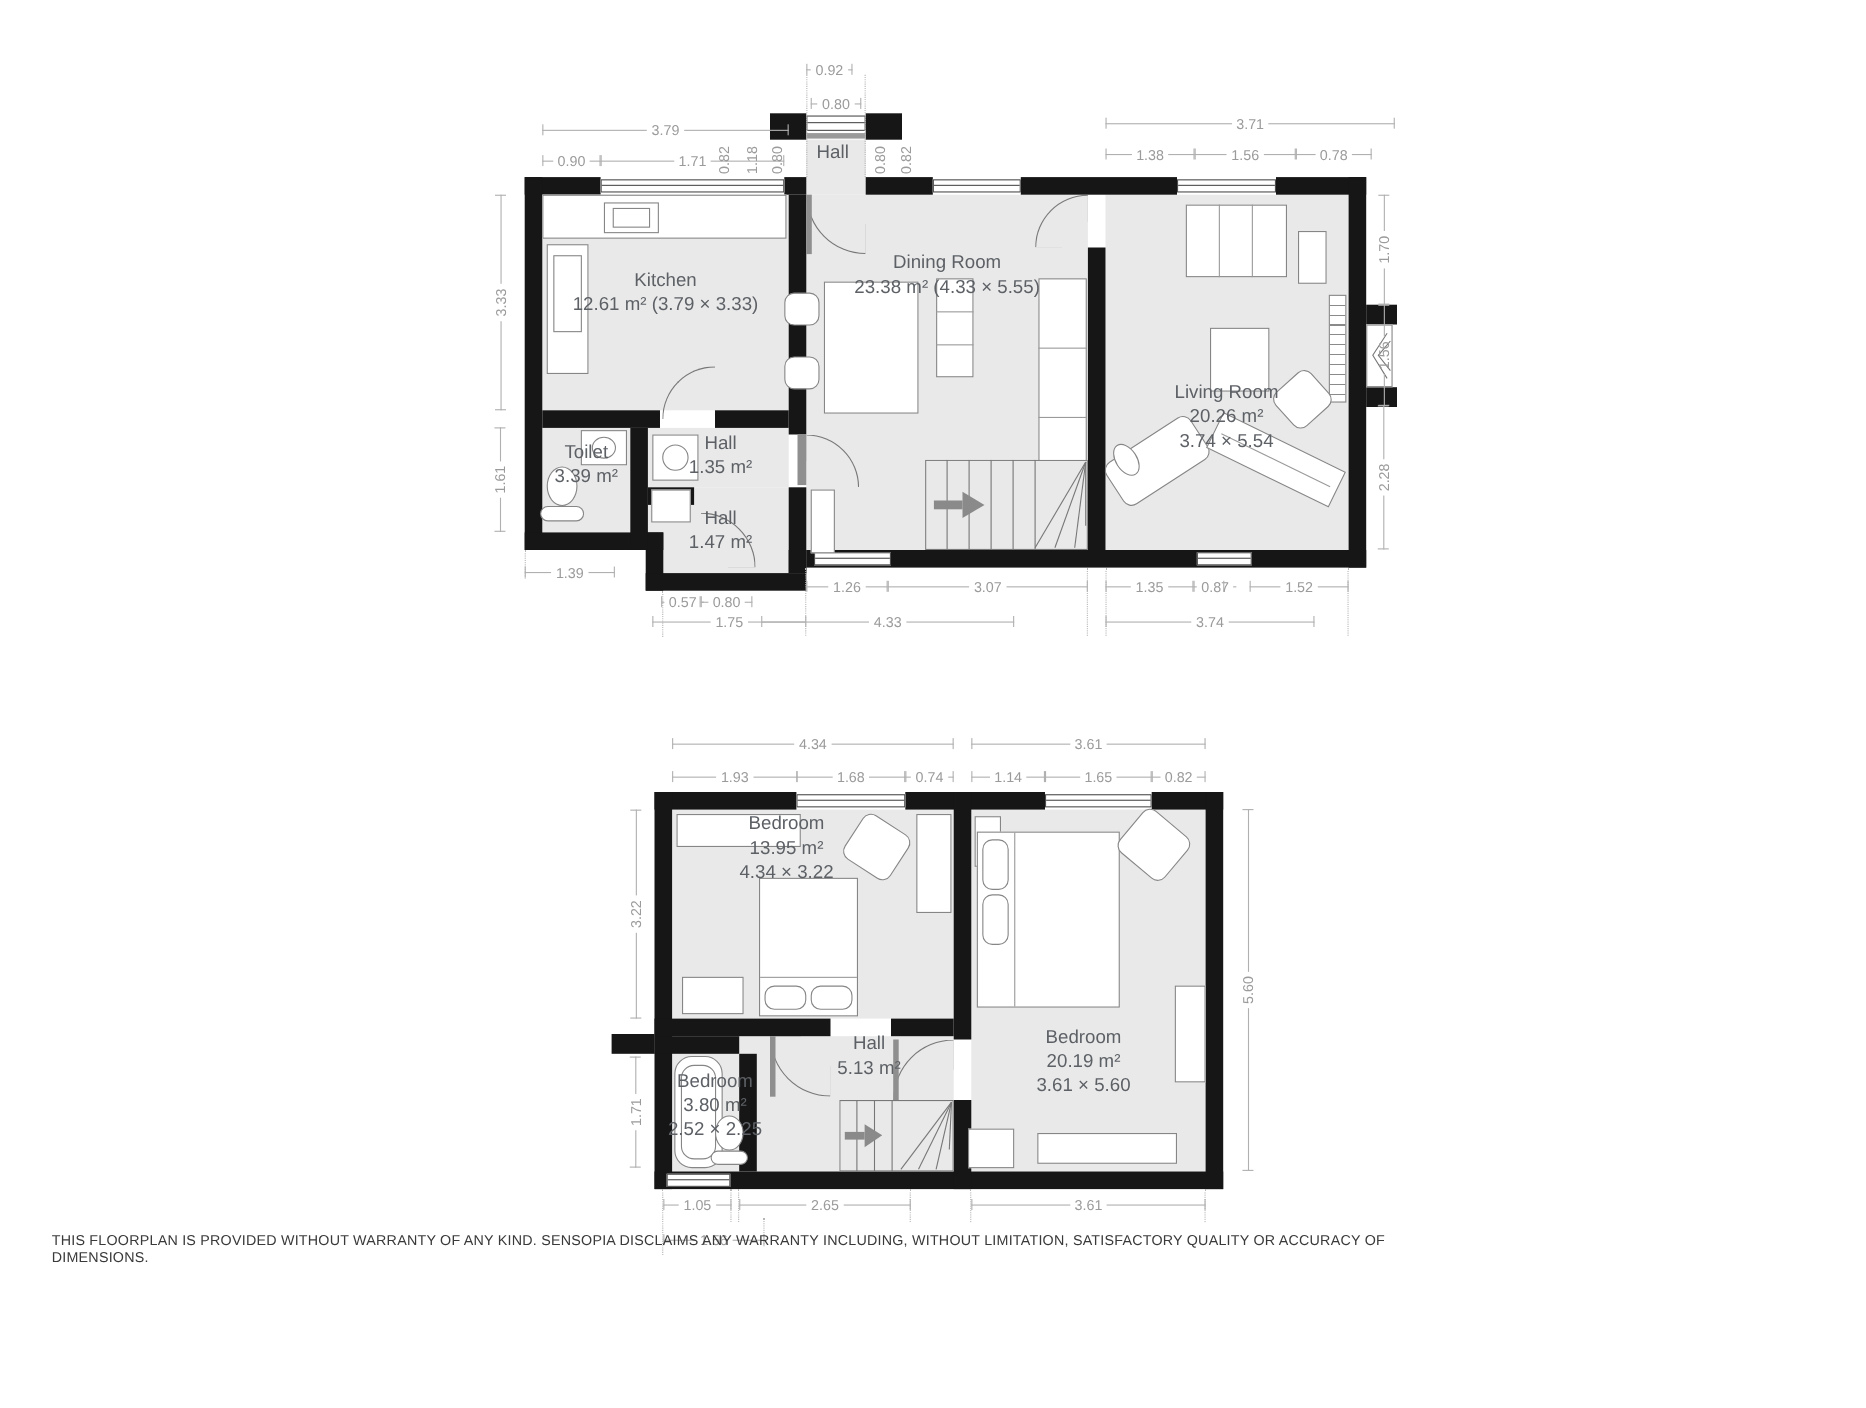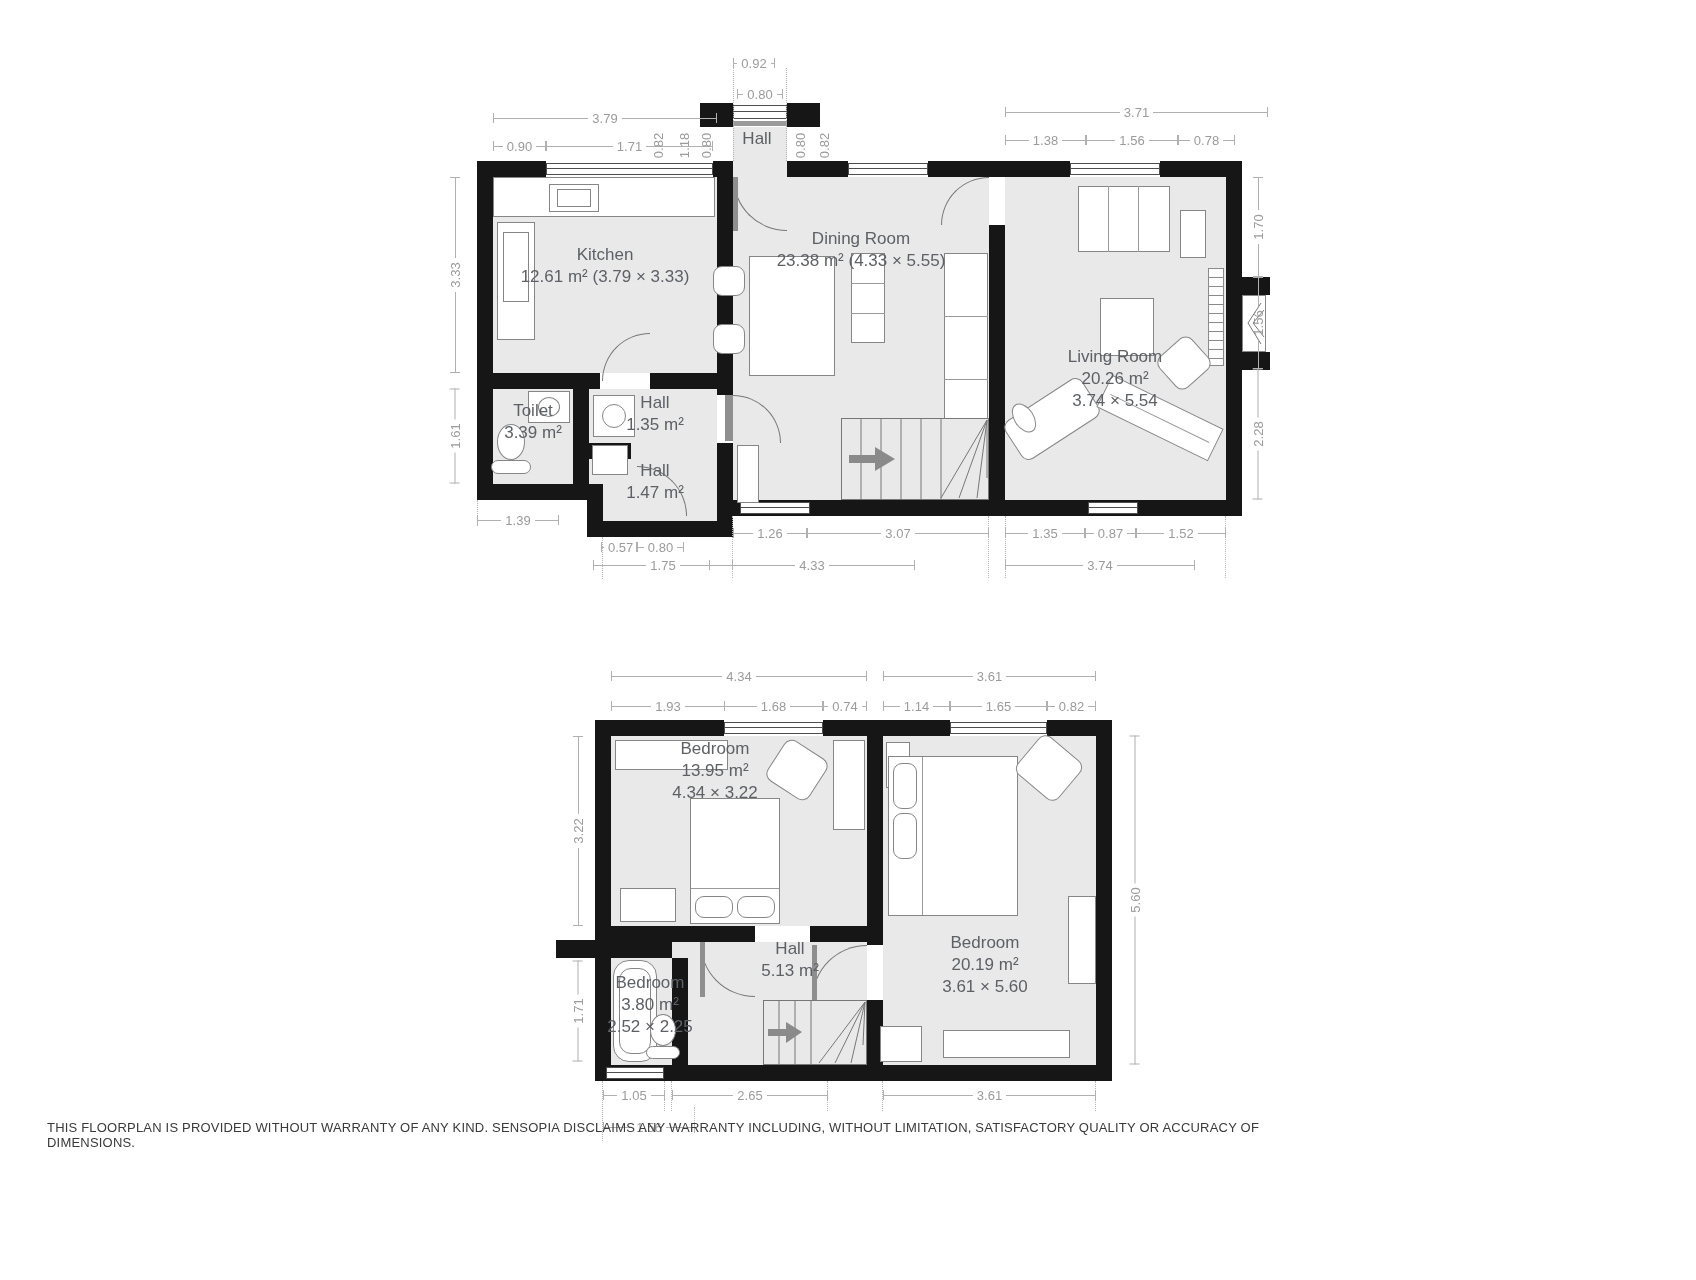--- a/index.html
+++ b/index.html
@@ -209,21 +209,21 @@
   <div class="dim" style="left:1005px;top:132px;width:81px">
       <i></i>
       <b>1.38</b>
       <i></i>
     </div>
   <div class="dim" style="left:1086px;top:132px;width:92px">
       <i></i>
       <b>1.56</b>
       <i></i>
     </div>
-  <div class="dim" style="left:1178px;top:132px;width:57px">
+  <div class="dim" style="left:1178px;top:132px;width:69px">
       <i></i>
       <b>0.78</b>
       <i></i>
     </div>
 
   <div class="dim v" style="left:357px;top:267px;width:196px">
       <i></i>
       <b>3.33</b>
       <i></i>
     </div>
@@ -271,36 +271,36 @@
   <div class="dim" style="left:807px;top:525px;width:182px">
       <i></i>
       <b>3.07</b>
       <i></i>
     </div>
   <div class="dim" style="left:1005px;top:525px;width:80px">
       <i></i>
       <b>1.35</b>
       <i></i>
     </div>
-  <div class="dim" style="left:1085px;top:525px;width:51px">
+  <div class="dim" style="left:1085px;top:525px;width:28px">
       <i></i>
       <b>0.87</b>
       <i></i>
     </div>
   <div class="dim" style="left:1136px;top:525px;width:90px">
       <i></i>
       <b>1.52</b>
       <i></i>
     </div>
   <div class="dim" style="left:593px;top:557px;width:140px">
       <i></i>
       <b>1.75</b>
       <i></i>
     </div>
-  <div class="dim" style="left:709px;top:557px;width:206px">
+  <div class="dim" style="left:692px;top:557px;width:230px">
       <i></i>
       <b>4.33</b>
       <i></i>
     </div>
   <div class="dim" style="left:1005px;top:557px;width:190px">
       <i></i>
       <b>3.74</b>
       <i></i>
     </div>
 

